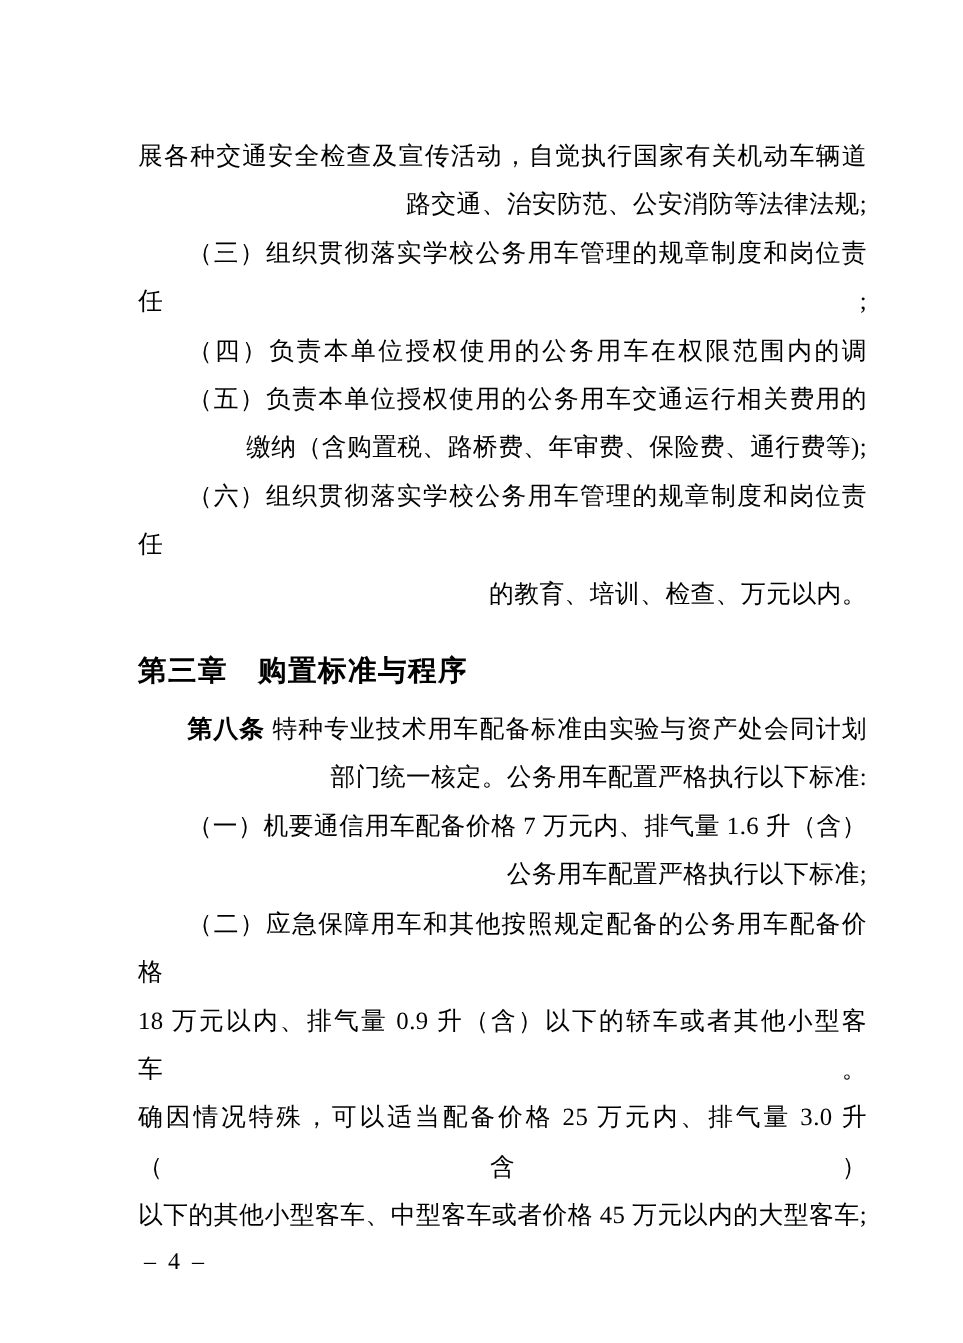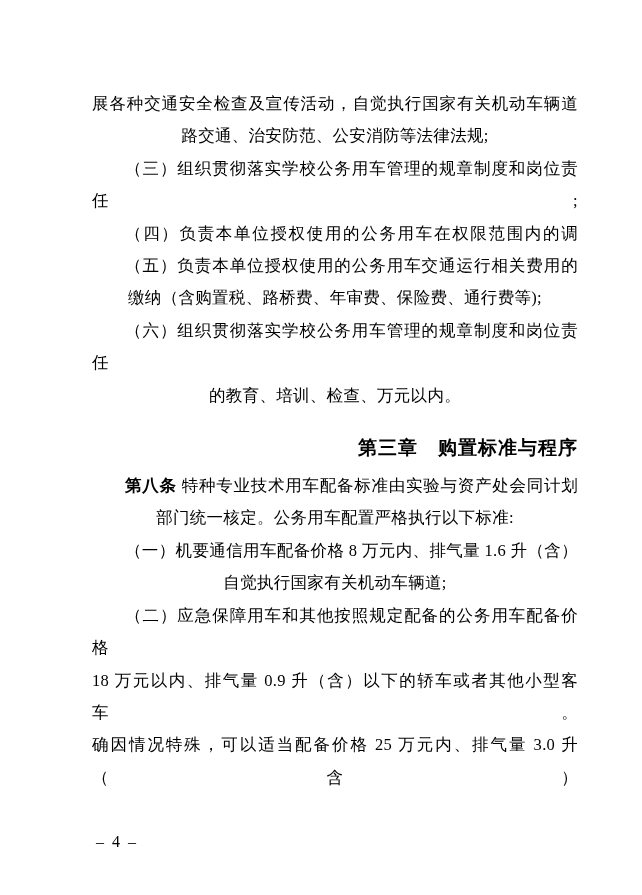--- a/index.html
+++ b/index.html
@@ -19,40 +19,40 @@
   .doc-body {
     position: absolute;
     left: 92px;
     top: 88px;
     width: 486px;
   }
   .line {
     font-size: 16.5px;
     line-height: 32.4px;
     letter-spacing: 0.3px;
-    text-align: center;
+    text-align: right;
     font-family: "Liberation Serif", "DejaVu Serif", serif;
   }
   .line.justify {
     text-align: justify;
     text-align-last: justify;
   }
   .line.indent {
     text-indent: 33px;
   }
   .line b {
     font-weight: bold;
   }
   .heading {
     font-family: "Liberation Sans", "DejaVu Sans", sans-serif;
     font-weight: bold;
     font-size: 19px;
     line-height: 36px;
     letter-spacing: 1px;
-    text-align: right;
+    text-align: left;
     margin: 18px 0 4px 0;
   }
   .page-number {
     position: absolute;
     left: 96px;
     top: 832px;
     font-size: 16px;
     line-height: 20px;
     letter-spacing: 2px;
     font-family: "Liberation Serif", "DejaVu Serif", serif;
@@ -68,21 +68,22 @@
       <div class="line"><span>路交通、治安防范、公安消防等法律法规;</span></div>
       <div class="line indent justify"><span>（三）组织贯彻落实学校公务用车管理的规章制度和岗位责任;</span></div>
       <div class="line indent justify"><span>（四）负责本单位授权使用的公务用车在权限范围内的调</span></div>
       <div class="line indent justify"><span>（五）负责本单位授权使用的公务用车交通运行相关费用的</span></div>
       <div class="line"><span>缴纳（含购置税、路桥费、年审费、保险费、通行费等);</span></div>
       <div class="line indent justify"><span>（六）组织贯彻落实学校公务用车管理的规章制度和岗位责任</span></div>
       <div class="line"><span>的教育、培训、检查、万元以内。</span></div>
       <div class="heading">第三章　购置标准与程序</div>
       <div class="line indent justify"><b>第八条</b><span> 特种专业技术用车配备标准由实验与资产处会同计划</span></div>
       <div class="line"><span>部门统一核定。公务用车配置严格执行以下标准:</span></div>
-      <div class="line indent justify"><span>（一）机要通信用车配备价格 8 万元内、排气量 1.6 升（含）</span></div>
-      <div class="line"><span>自觉执行国家有关机动车辆道;</span></div>
+      <div class="line indent justify"><span>（一）机要通信用车配备价格 7 万元内、排气量 1.6 升（含）</span></div>
+      <div class="line"><span>公务用车配置严格执行以下标准;</span></div>
       <div class="line indent justify"><span>（二）应急保障用车和其他按照规定配备的公务用车配备价格</span></div>
       <div class="line justify"><span>18 万元以内、排气量 0.9 升（含）以下的轿车或者其他小型客车。</span></div>
       <div class="line justify"><span>确因情况特殊，可以适当配备价格 25 万元内、排气量 3.0 升（含）</span></div>
+      <div class="line justify"><span>以下的其他小型客车、中型客车或者价格 45 万元以内的大型客车;</span></div>
       <div class="line"></div>
     </div>
   <div class="page-number">– 4 –</div>
 </div>
 
 </body></html>

